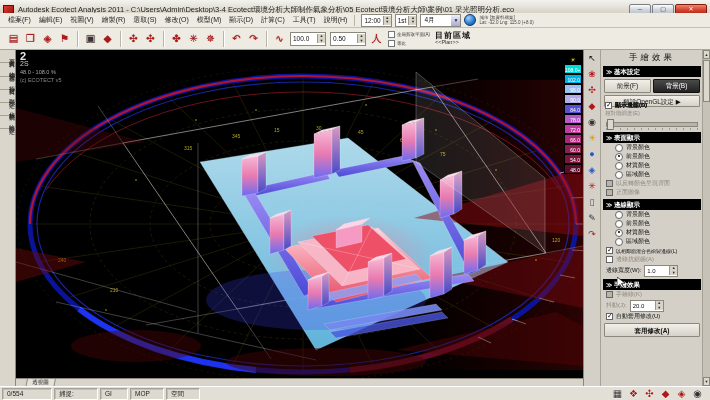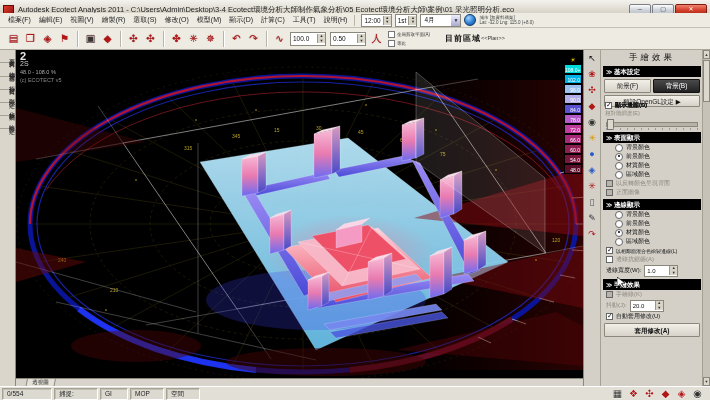--- a/index.html
+++ b/index.html
@@ -34,21 +34,21 @@
   .toolbar{position:absolute;left:0;top:28px;width:710px;height:22px;background:#eeebe2;border-bottom:1px solid #aaa699;display:flex;align-items:center;padding-left:5px;box-sizing:border-box;}
   .tb-icon{width:15px;height:15px;text-align:center;line-height:15px;font-size:10px;color:#b01818;text-shadow:0 1px 0 rgba(255,255,255,.6),0 0 1px #600;margin:0 1px;}
   .tb-icon.dark{color:#333;}
   .tb-sep{width:1px;height:16px;background:#b9b5a9;margin:0 4px;box-shadow:1px 0 0 #fff;}
   .tb-spin{display:flex;align-items:center;border:1px solid #8a877d;background:#fff;height:12px;margin:0 2px;}
   .tb-spin .v{font-size:6.5px;padding:0 2px;min-width:22px;color:#111;}
   .chkcol{display:flex;flex-direction:column;justify-content:center;margin:0 3px;gap:2px;}
   .chkrow{display:flex;align-items:center;gap:2px;}
   .cbx{width:5px;height:5px;border:1px solid #777;background:#fff;flex:0 0 auto;}
   .chklabel{font-size:4.5px;color:#333;white-space:nowrap;}
-  .zoneblock{display:flex;flex-direction:row;align-items:flex-end;margin-left:12px;line-height:7px;}
+  .zoneblock{display:flex;flex-direction:column;align-items:flex-start;margin-left:2px;line-height:7px;}
   .zone-title{font-size:8px;font-weight:bold;color:#111;letter-spacing:1px;}
   .zone-val{font-size:5.5px;color:#333;}
 
   
   .main{position:absolute;left:0;top:50px;width:710px;height:336px;}
   .left-tabs{position:absolute;left:0;top:0;width:16px;height:336px;background:#dad6cc;border-right:1px solid #8c887c;box-sizing:border-box;}
   .vtab{writing-mode:vertical-rl;text-orientation:upright;font-size:6px;color:#222;padding:4px 0;margin:0 auto;display:block;text-align:center;width:16px;letter-spacing:1px;border-bottom:1px solid #a5a195;box-sizing:border-box;}
 
   .viewport{position:absolute;left:16px;top:0;width:567px;height:328px;background:#000;overflow:hidden;}
   .vp-overlay{position:absolute;left:4px;top:2px;color:#ddd;z-index:5;line-height:8px;}

